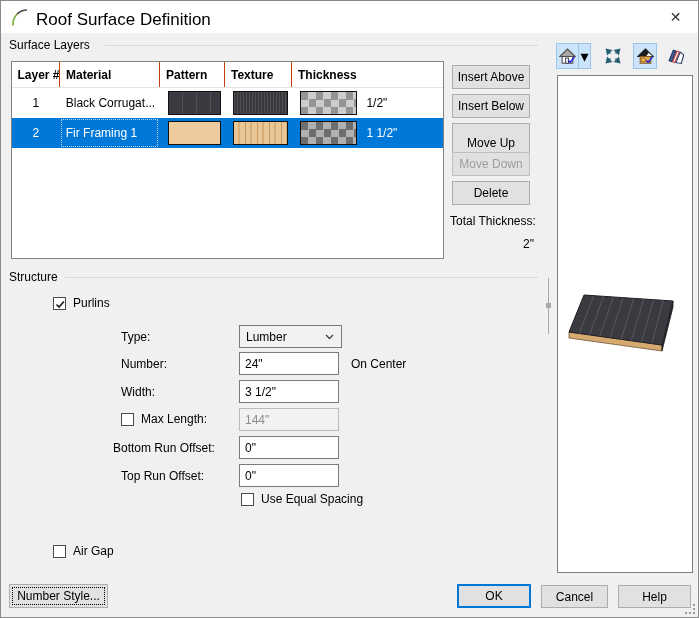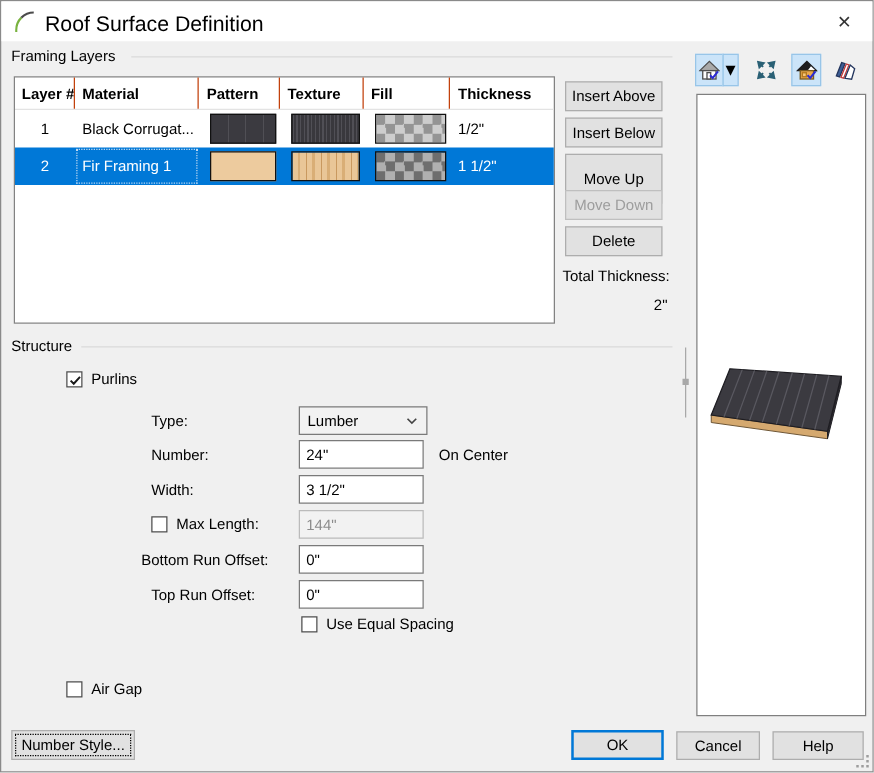--- a/index.html
+++ b/index.html
@@ -70,30 +70,29 @@
 
   <div class="titlebar">
     <svg class="title-icon" viewBox="0 0 18 18">
       <path d="M2 17.5 L2 16 A14 14 0 0 1 6.1 6.1" fill="none" stroke="#79b23f" stroke-width="1.7"></path>
       <path d="M6.1 6.1 A14 14 0 0 1 16 2" fill="none" stroke="#4b4b4b" stroke-width="1.7"></path>
     </svg>
     <span class="title-text">Roof Surface Definition</span>
     <div class="close-btn">✕</div>
   </div>
 
-  <div class="group-label" style="left:8px;top:37px;">Framing Layers</div>
+  <div class="group-label" style="left:8px;top:37px;">Surface Layers</div>
   <div class="group-line" style="left:104px;top:44px;width:433px;"></div>
 
   <div class="mtable">
     <div class="mrow header">
       <div class="mcell c-layer">Layer #</div>
       <div class="mcell c-mat">Material</div>
       <div class="mcell c-pat">Pattern</div>
       <div class="mcell c-tex">Texture</div>
-      <div class="mcell c-fill">Fill</div>
       <div class="mcell c-th">Thickness</div>
     </div>
     <div class="mrow r">
       <div class="mcell c-layer">1</div>
       <div class="mcell c-mat">Black Corrugat...</div>
       <div class="mcell c-pat">
           <div class="swatch sw-dark"></div>
         </div>
       <div class="mcell c-tex">
           <div class="swatch sw-darktex"></div>

